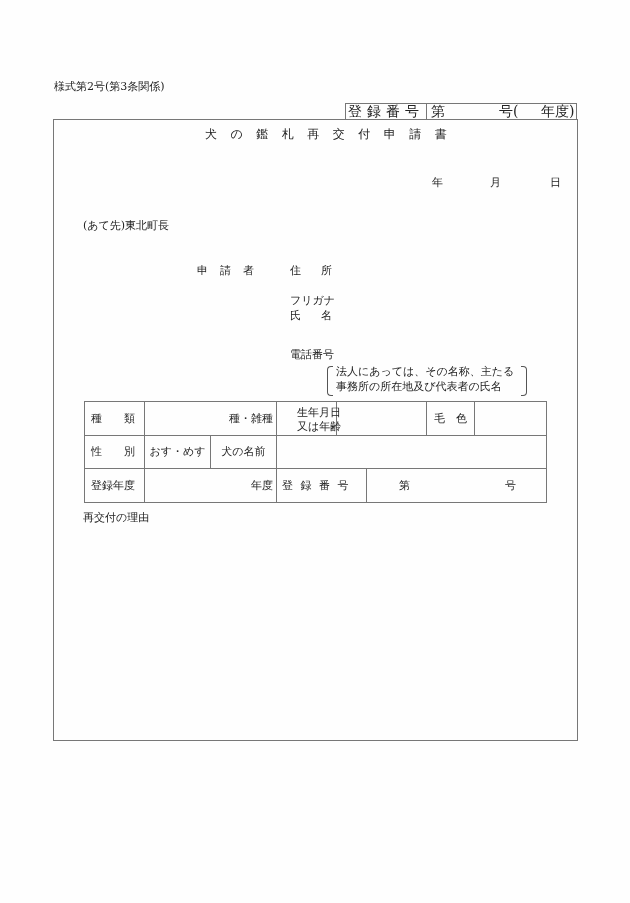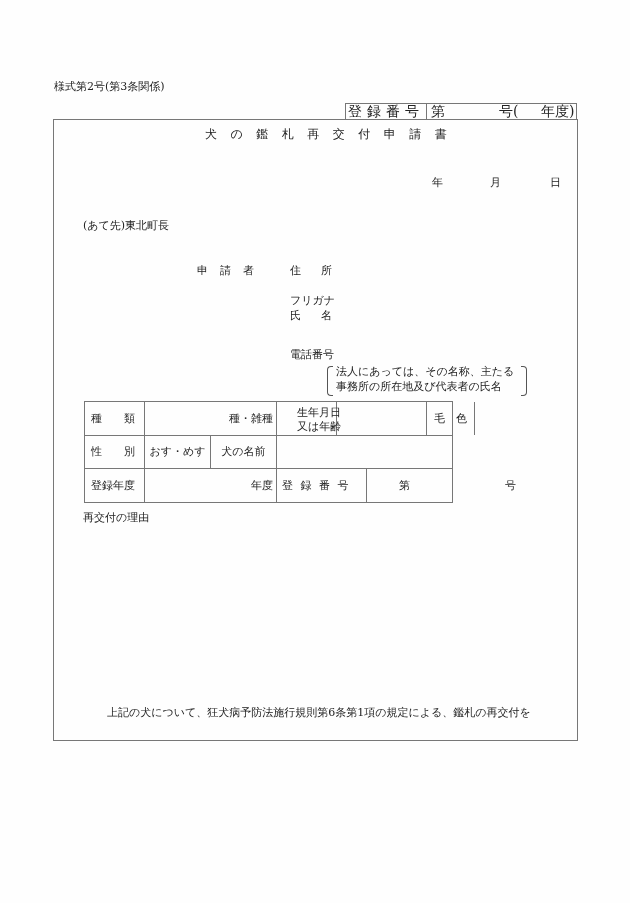--- a/index.html
+++ b/index.html
@@ -42,21 +42,21 @@
       font-size: 11px; line-height: 15px; padding-left: 9px; box-sizing: border-box;
     }
     .corp-note .br-l, .corp-note .br-r {
       position: absolute; top: 2px; width: 5px; height: 28px; border: 1px solid #555;
     }
     .corp-note .br-l { left: 0; border-right: none; border-radius: 4px 0 0 4px; }
     .corp-note .br-r { right: 0; border-left: none; border-radius: 0 4px 4px 0; }
 
     
     .dog-table {
-      position: absolute; left: 84px; top: 401px; width: 369px; height: 102px;
+      position: absolute; left: 84px; top: 401px; width: 463px; height: 102px;
       border: 1px solid #777; box-sizing: border-box;
     }
     .cell { position: absolute; box-sizing: border-box; font-size: 11px; display: flex; align-items: center; }
     .hl { position: absolute; left: 0; right: 0; height: 0; border-top: 1px solid #777; }
     .vl { position: absolute; width: 0; border-left: 1px solid #777; }
     .two-line { line-height: 14px; display: block; padding-top: 2px; }
 
     .reason-label { left: 83px; top: 512px; }
     .declaration { left: 107px; top: 705px; line-height: 16px; white-space: normal; width: 460px; }
   </style>
@@ -160,14 +160,13 @@
   <div class="cell" style="left:282px; top:66px; width:179px; height:34px;">
     <span style="position:absolute; left:32px">第</span>
     <span style="position:absolute; left:138px">号</span>
   </div>
 </div>
 
 <div class="abs reason-label">再交付の理由</div>
 <div class="abs" style="left:83px; top:530px; width:480px; height:165px;"></div>
 
 <div class="abs declaration">
-  <div>上記の犬について、狂犬病予防法施行規則第6条第1項の規定による、鑑札の再交付を</div>
 </div>
 
 </body></html>

